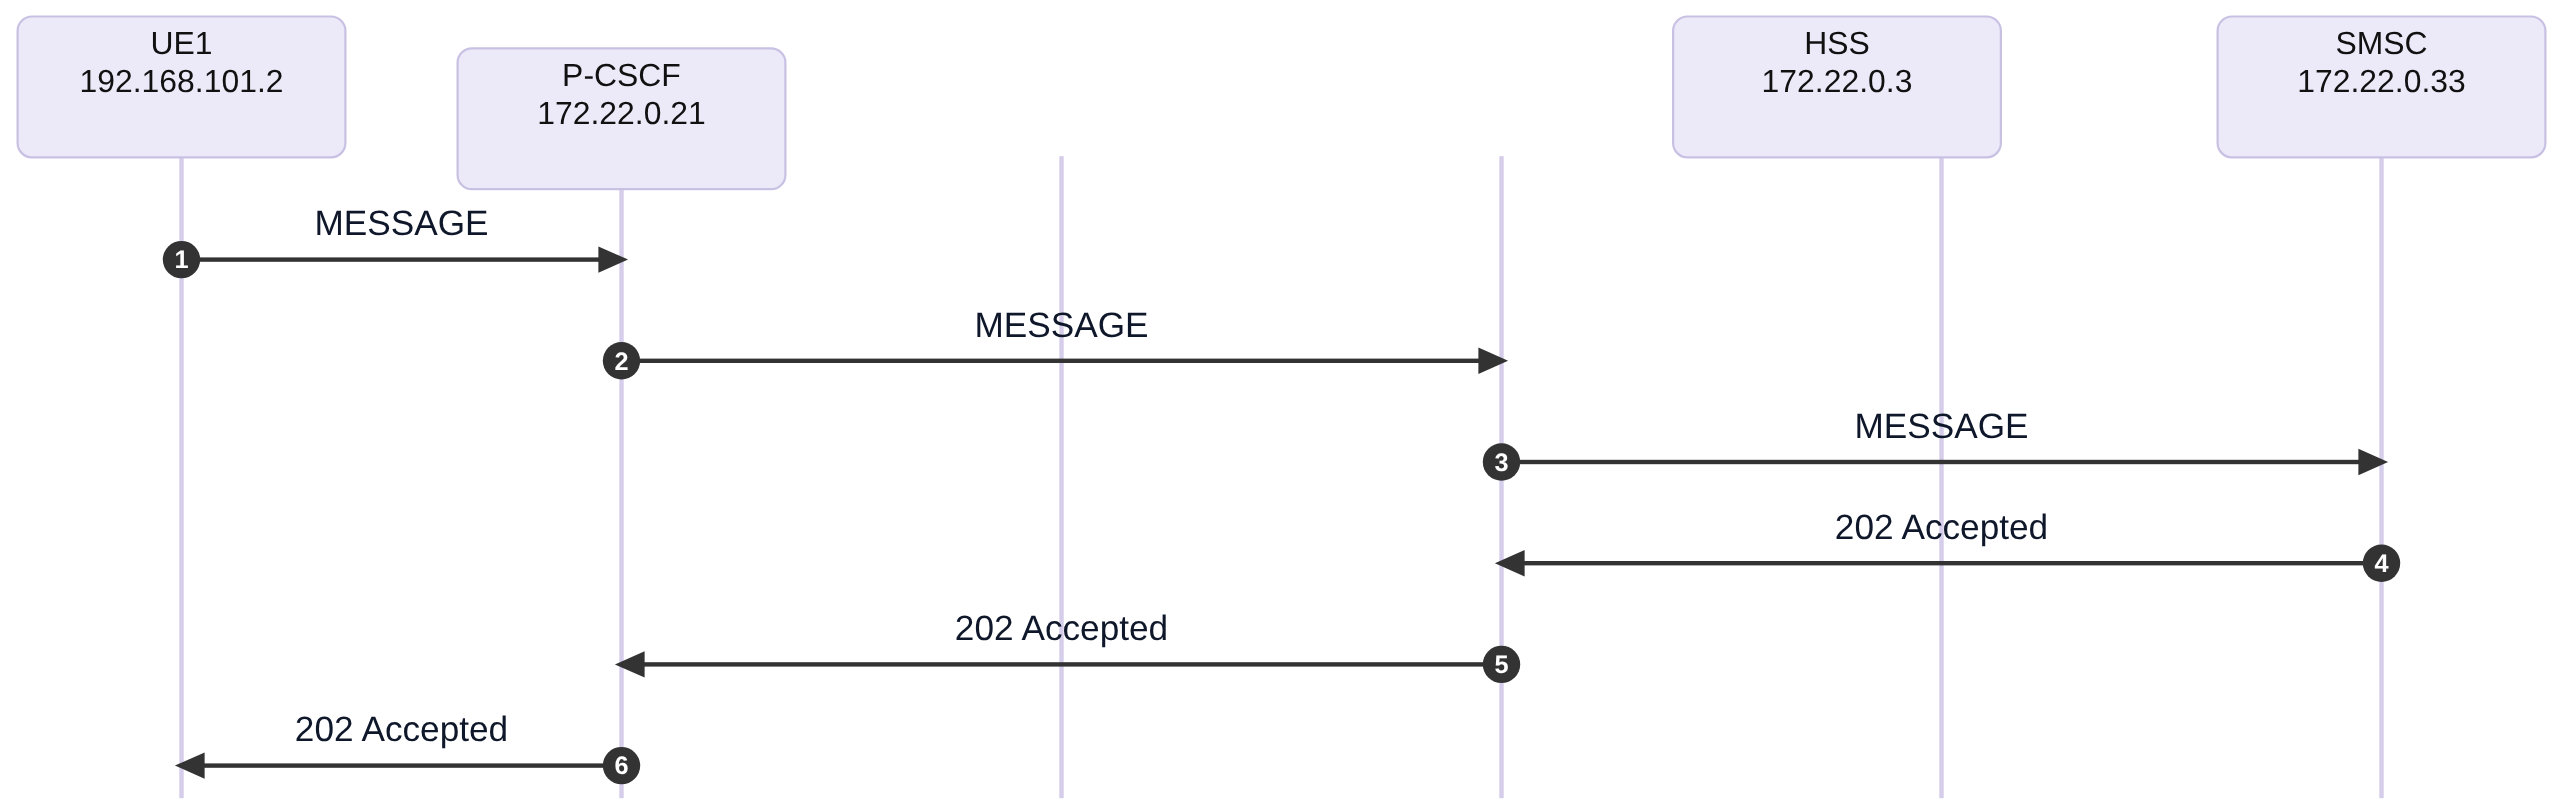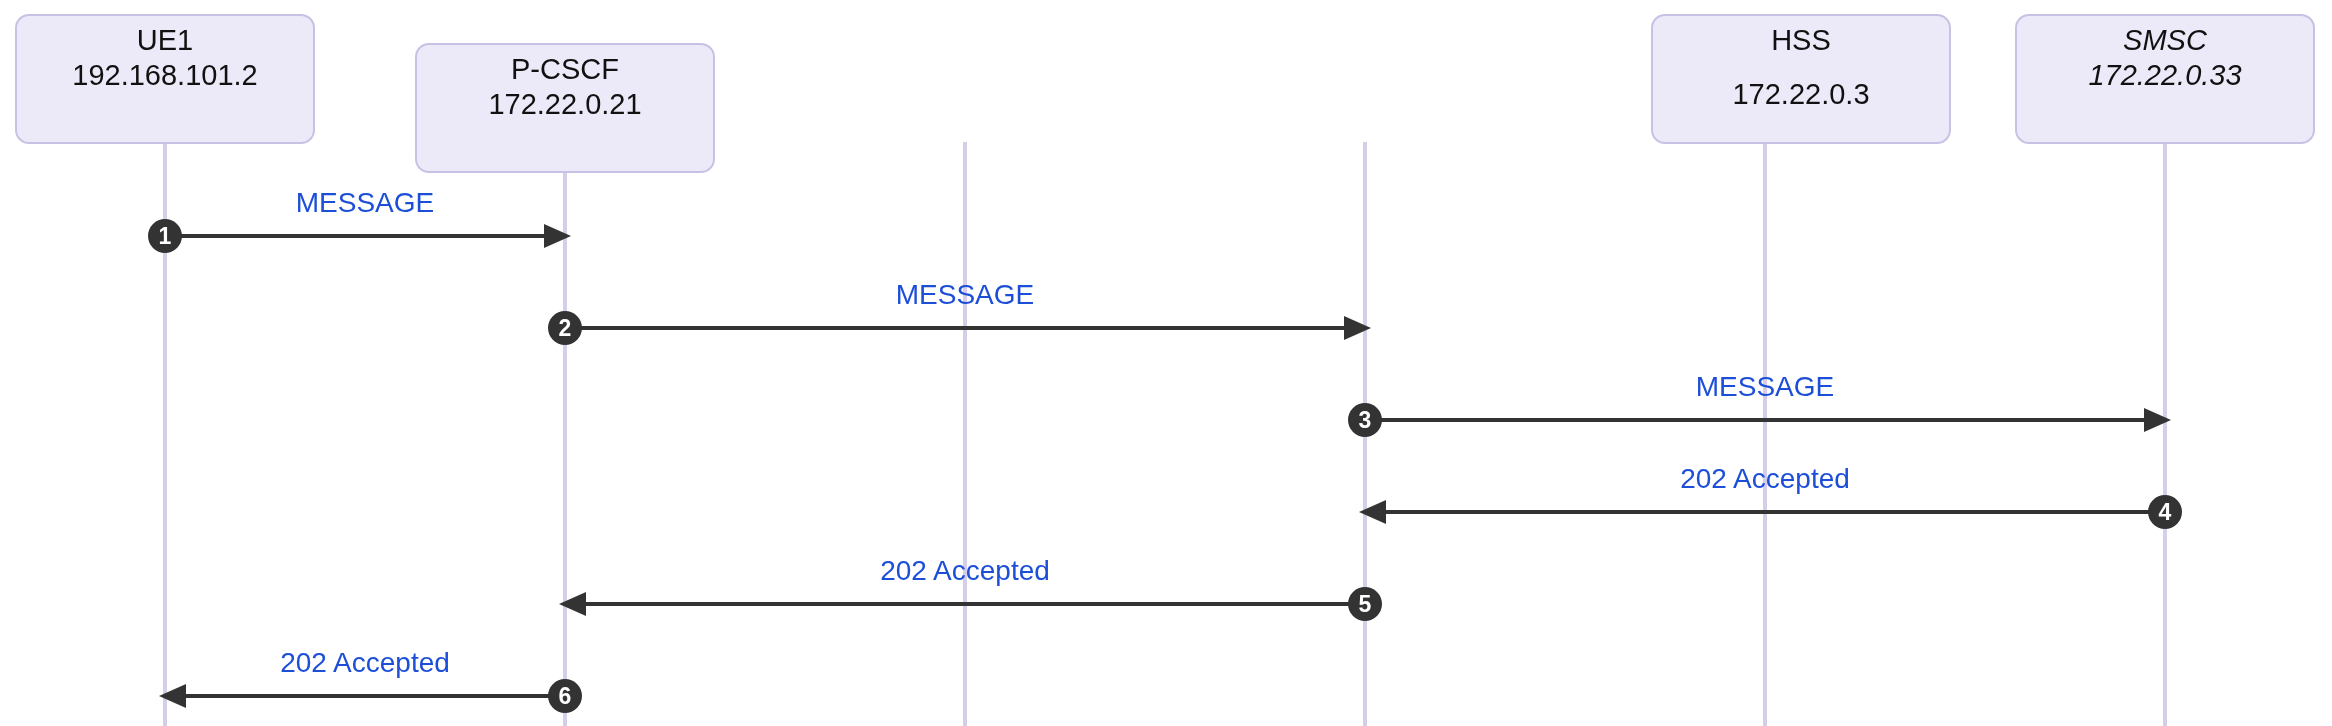--- a/index.html
+++ b/index.html
@@ -44,22 +44,22 @@
     width: 4px;
     background: #d5cde9;
     z-index: 1;
   }
 
   
   .box-0 { left: 15px; }   .line-0 { left: 163px; }
   .box-1 { left: 415px; margin-top: 29px; }  .line-1 { left: 563px; }
   .box-2 { left: 815px; }  .line-2 { left: 963px; }
   .box-3 { left: 1215px; } .line-3 { left: 1363px; }
-  .box-4 { left: 1651px; gap: 19px; } .line-4 { left: 1763px; }
-  .box-5 { left: 2015px; font-style: italic; } .line-5 { left: 2163px; }
+  .box-4 { left: 1520px; } .line-4 { left: 1763px; }
+  .box-5 { left: 2015px; } .line-5 { left: 2163px; }
 
   
   .message { position: absolute; height: 0; z-index: 3; }
   .m0 { left: 165px;  top: 236px; width: 400px; }
   .m1 { left: 565px;  top: 328px; width: 800px; }
   .m2 { left: 1365px; top: 420px; width: 800px; }
   .m3 { left: 1365px; top: 512px; width: 800px; }
   .m4 { left: 565px;  top: 604px; width: 800px; }
   .m5 { left: 165px;  top: 696px; width: 400px; }
 
@@ -98,23 +98,23 @@
   }
   .dir-right .seq-badge { left: -17px; }
   .dir-left  .seq-badge { right: -17px; }
 
   .msg-label {
     position: absolute;
     left: 0;
     width: 100%;
     top: -49px;
     text-align: center;
-    font-size: 28px;
+    font-size: 32px;
     line-height: 32px;
-    color: #1d4ed8;
+    color: #0f172a;
     white-space: nowrap;
   }
 </style>
 </head>
 <body>
 
 <div class="canvas">
 
   <div class="actor-box box-0">
     <div class="actor-name">UE1</div>

